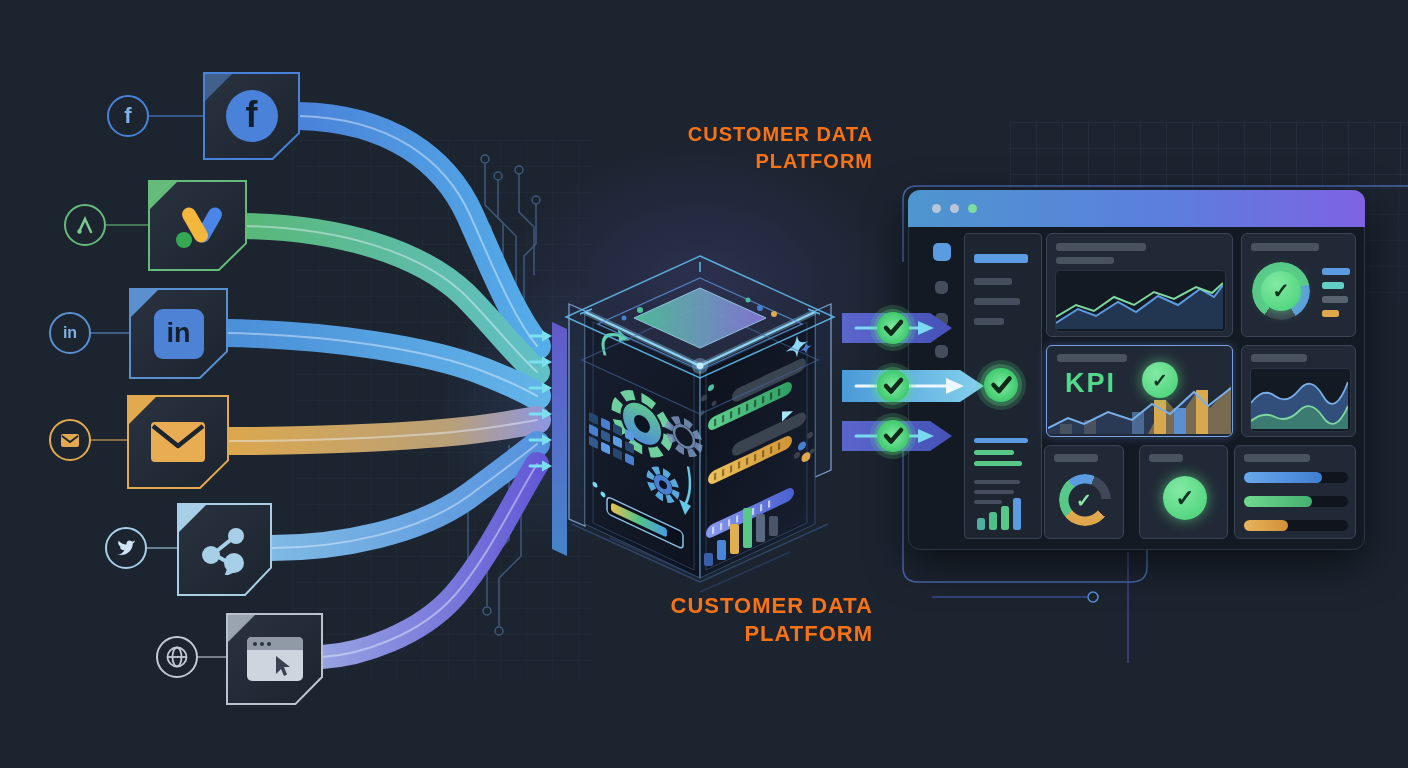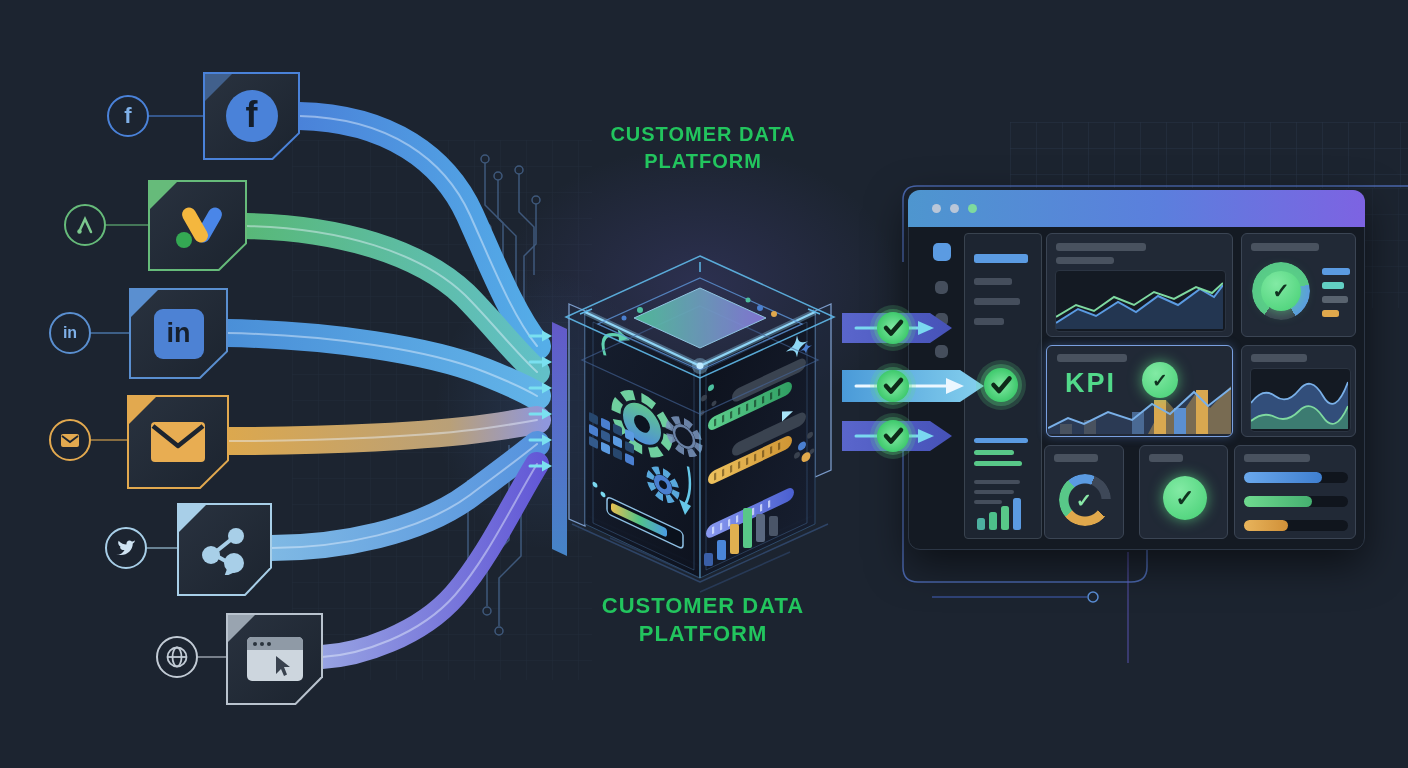--- a/index.html
+++ b/index.html
@@ -13,21 +13,21 @@
   .src-card{position:absolute;z-index:5}
   .card-shape{position:absolute;inset:0;background:var(--ac);clip-path:polygon(0 0,100% 0,100% 70%,72% 100%,0 100%)}
   .card-inner{position:absolute;inset:2px;background:linear-gradient(135deg,#29323f,#1c242f);clip-path:polygon(0 0,100% 0,100% 70%,72% 100%,0 100%)}
   .card-corner{position:absolute;left:2px;top:2px;width:27px;height:27px;background:var(--corner);clip-path:polygon(0 0,100% 0,0 100%)}
   .card-logo{position:absolute;inset:0;display:flex;align-items:center;justify-content:center}
   .fb-glyph{color:#7fb0e8;font-weight:bold;font-size:22px;line-height:1}
   .fb-circle{width:52px;height:52px;border-radius:50%;background:#4a82d9;display:flex;align-items:center;justify-content:center;color:#141e2b;font-weight:bold;font-size:36px;padding-bottom:2px;box-sizing:border-box}
   .li-glyph{color:#7fb0e8;font-weight:bold;font-size:16px}
   .li-square{width:50px;height:50px;border-radius:9px;background:#4d82d4;display:flex;align-items:center;justify-content:center;color:#16202d;font-weight:bold;font-size:27px}
   
-  .title{position:absolute;width:340px;text-align:center;color:#22c55e;font-weight:bold;letter-spacing:1px;z-index:6}
+  .title{position:absolute;width:340px;text-align:right;color:#f97316;font-weight:bold;letter-spacing:1px;z-index:6}
   .title .l1,.title .l2{display:block}
   
   .window{position:absolute;left:908px;top:190px;width:455px;height:358px;border-radius:12px;background:#141a23;border:1px solid #2c3645;box-shadow:0 14px 40px rgba(0,0,0,.55);z-index:2}
   .titlebar{position:absolute;left:-1px;top:-1px;right:-1px;height:37px;border-radius:12px 12px 0 0;background:linear-gradient(90deg,#4e96cf,#5b7fdd 55%,#7d63e2);display:flex;align-items:center;gap:9px;padding-left:24px}
   .tdot{width:9px;height:9px;border-radius:50%}
   .rail-icon{position:absolute;border-radius:5px}
   .panel{position:absolute;background:#1d2531;border:1px solid #39434f;border-radius:4px}
   .bar{position:absolute;border-radius:2.5px}
   .card{position:absolute;background:#212936;border:1.5px solid #3b4554;border-radius:6px;box-sizing:border-box}
   .card.hl{border-color:#7aa0e0;box-shadow:0 0 10px rgba(100,150,230,.35)}

